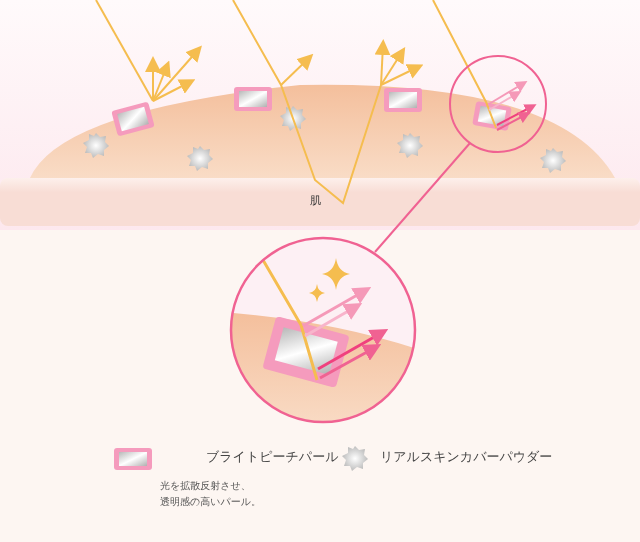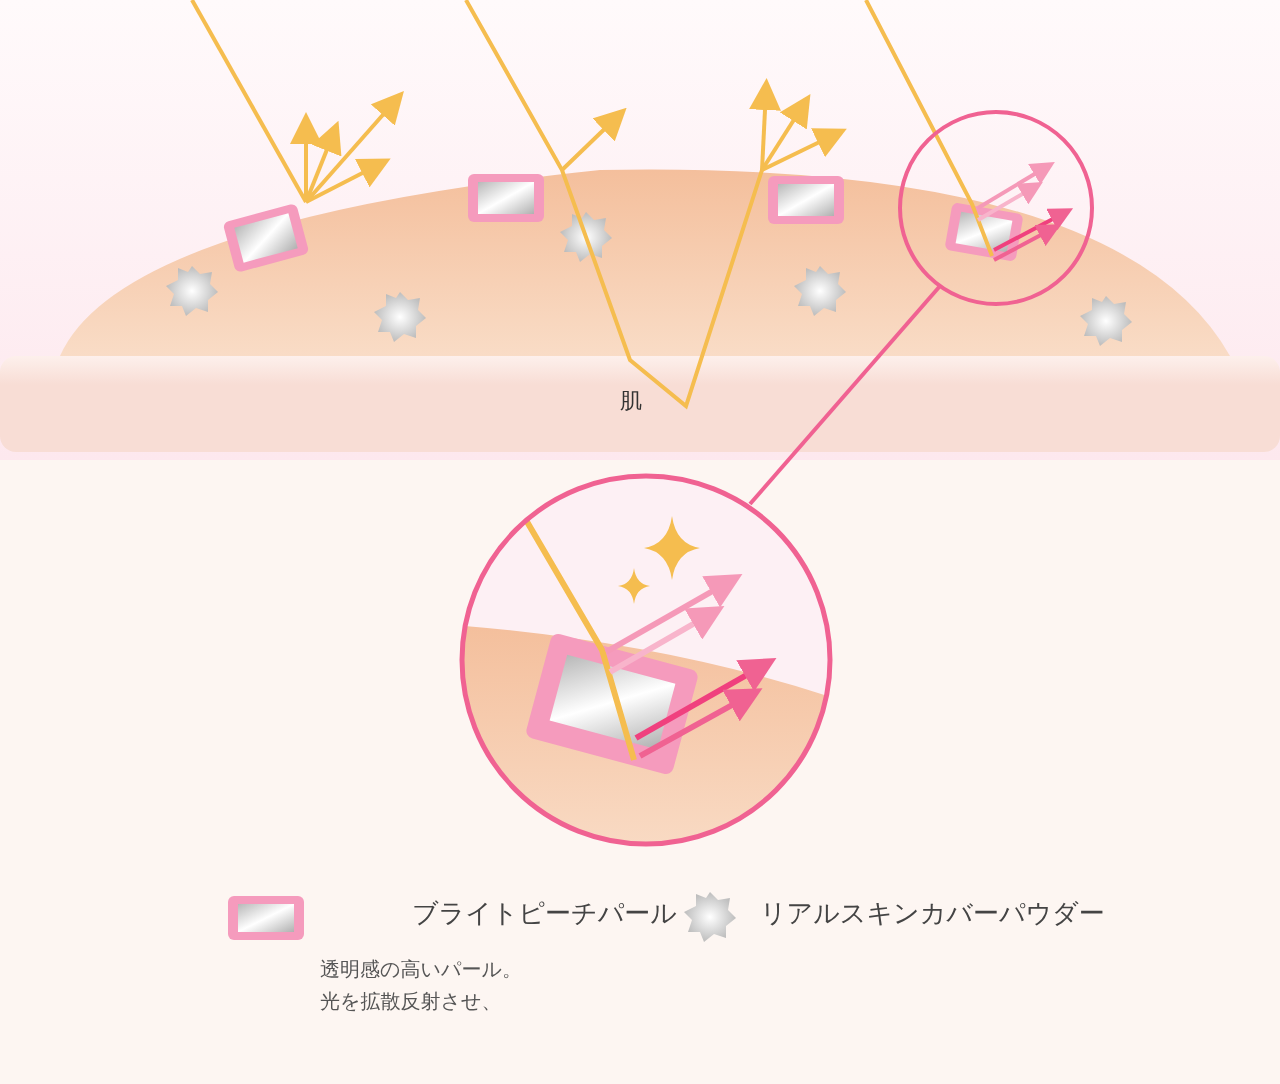--- a/index.html
+++ b/index.html
@@ -140,15 +140,15 @@
 <span class="skin-label">肌</span>
 
 <div class="legend" style="left:164px;margin-left:30px;">
   <span class="legend-text">ブライトピーチパール</span>
 </div>
 <div class="legend" style="left:368px;">
   <span class="legend-text">リアルスキンカバーパウダー</span>
 </div>
 
 <div class="desc">
+  <div>光を拡散反射させ、</div>
   <div>透明感の高いパール。</div>
-  <div>光を拡散反射させ、</div>
 </div>
 
 </body></html>

